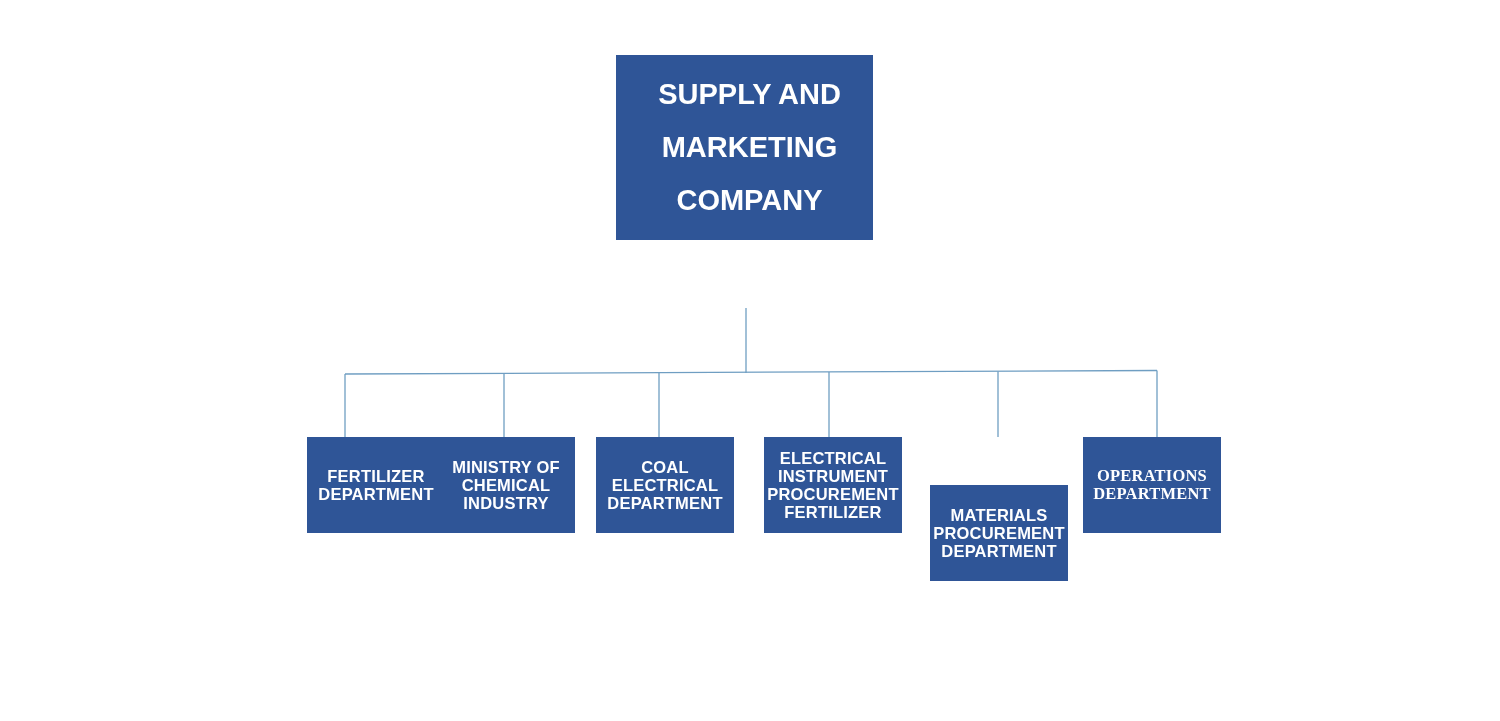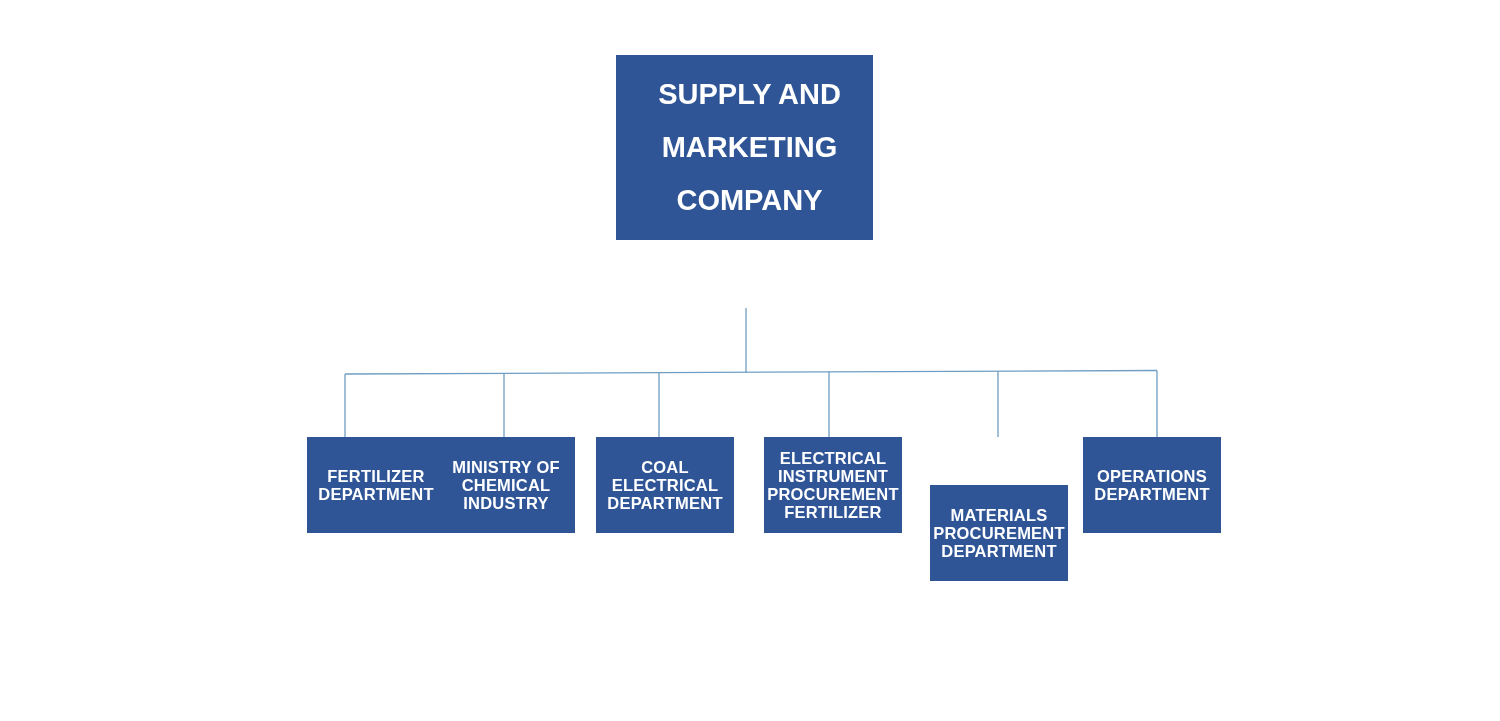--- a/index.html
+++ b/index.html
@@ -105,16 +105,16 @@
 PROCUREMENT
 FERTILIZER</span>
 </div>
 
 <div class="box child-box" style="left:930px;margin-top:48px;">
   <span>MATERIALS
 PROCUREMENT
 DEPARTMENT</span>
 </div>
 
-<div class="box child-box" style="left:1083px;">
+<div class="box child-box" style="left:1083px;font-family:Liberation Serif, serif;">
   <span>OPERATIONS
 DEPARTMENT</span>
 </div>
 
 </body></html>

